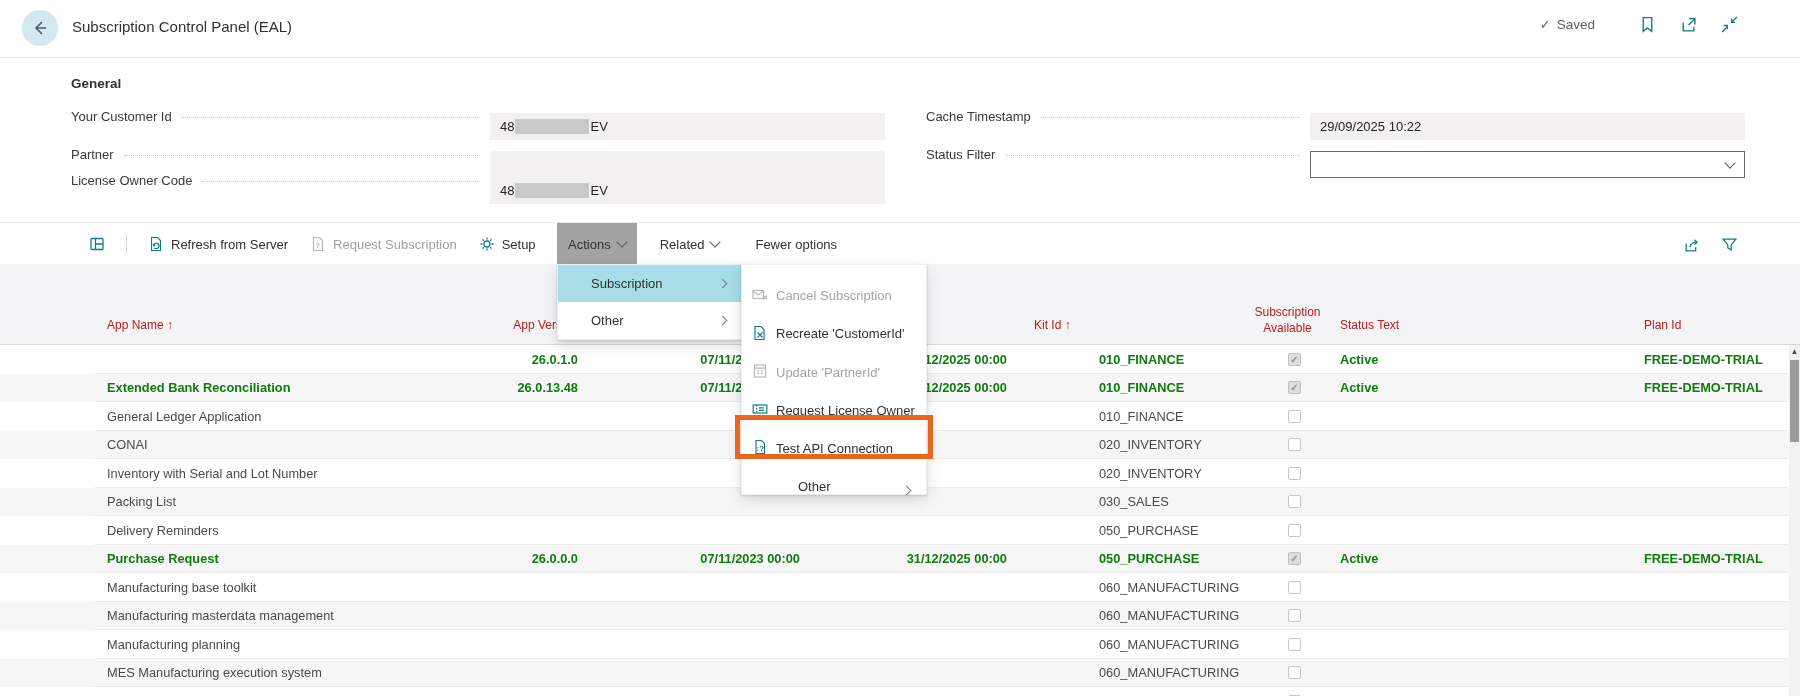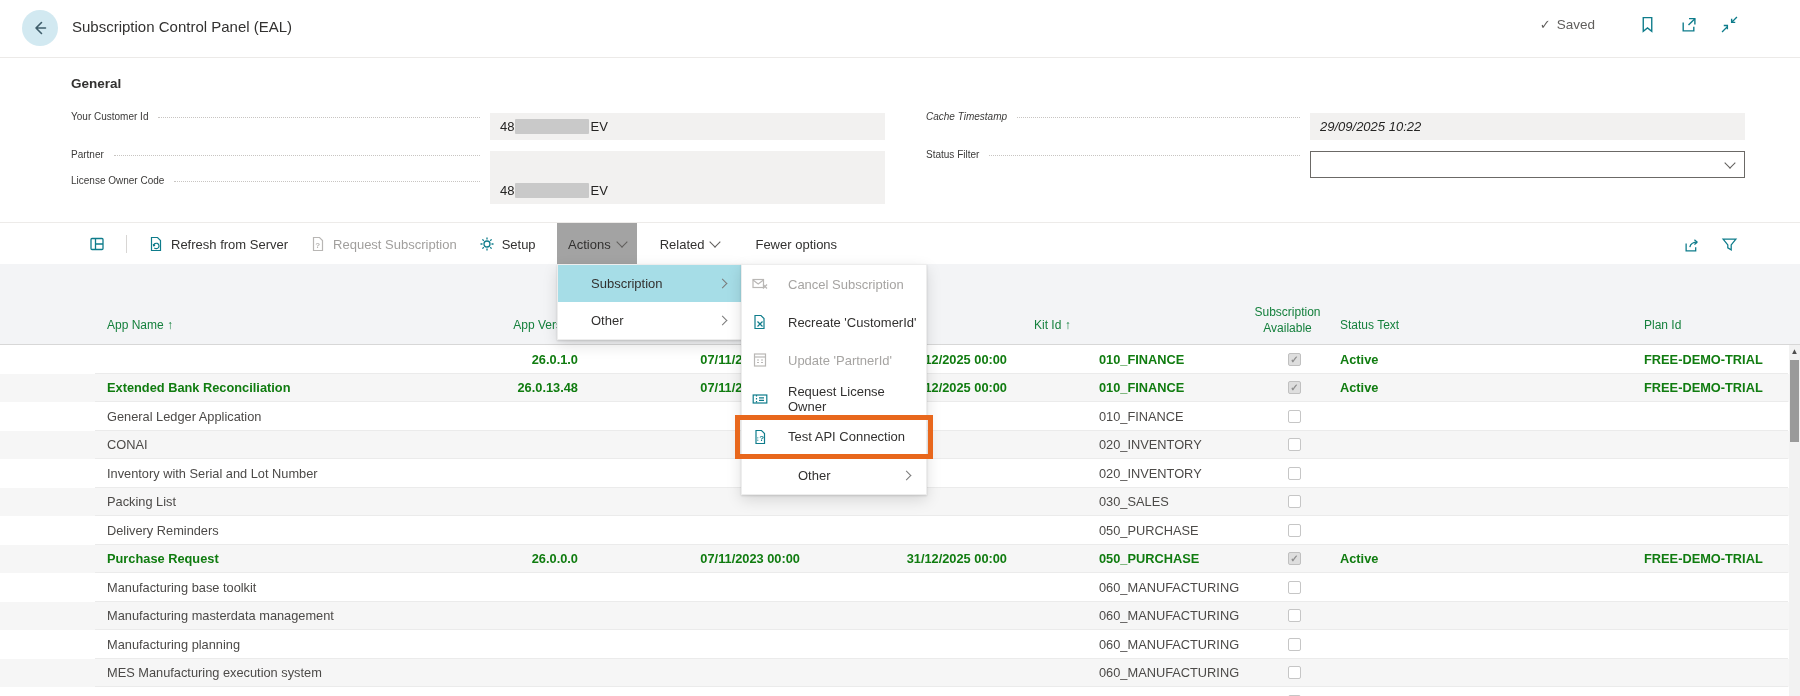--- a/index.html
+++ b/index.html
@@ -12,21 +12,21 @@
   .back{position:absolute;left:22px;top:10px;width:36px;height:36px;border-radius:50%;background:#d2e9f1;
         display:flex;align-items:center;justify-content:center;color:#3f5e6b;cursor:pointer;}
   .ptitle{position:absolute;left:72px;top:18px;font-size:15px;color:#323130;white-space:nowrap;text-align:right;}
   .tb-right{position:absolute;right:62px;top:16px;display:flex;align-items:center;gap:24px;color:#0e7c8b;}
   .saved{display:flex;align-items:center;gap:6px;color:#605e5c;font-size:13.5px;margin-right:20px;}
   .saved .ck{font-size:13px;color:#605e5c;}
 
   
   .sec-title{position:absolute;left:71px;top:76px;font-size:13.5px;font-weight:bold;color:#323130;}
   .fld{position:absolute;height:27px;display:flex;align-items:center;}
-  .fld .lbl{font-size:10px;color:#3b3a39;white-space:nowrap;}
+  .fld .lbl{font-size:13px;color:#3b3a39;white-space:nowrap;}
   .fld .leader{flex:1;border-bottom:1.5px dotted #c8c5c2;margin:0 10px;height:0;position:relative;top:1px;}
   .fld .box{width:395px;height:27px;background:#f2f1f0;display:flex;align-items:center;
             padding:0 10px;box-sizing:border-box;font-size:13px;color:#252423;flex:none;margin-top:20px;}
   .fld.rcol .box{width:435px;}
   .redact{display:inline-block;width:74px;height:15px;background:#c9c9c9;border-radius:1px;margin:0 1px;}
   .box.combo{background:#fff;border:1px solid #6b6966;justify-content:space-between;cursor:pointer;}
   .chvd{width:7px;height:7px;border-right:1.3px solid #605e5c;border-bottom:1.3px solid #605e5c;
         transform:rotate(45deg);margin-top:-4px;flex:none;}
 
   
@@ -38,21 +38,21 @@
   .tbtn .ic{color:#0e7c8b;display:flex;}
   .tbtn.disabled{color:#a19f9d;cursor:default;}
   .tbtn.disabled .ic{color:#b8b6b4;}
   .tbtn.menu-open{background:#a3a3a3;}
   .tsep{width:1px;height:18px;background:#d8d6d4;margin:0 10px;align-self:center;}
   .tb-icons{position:absolute;right:62px;top:0;height:100%;display:flex;align-items:center;gap:20px;color:#0e7c8b;}
   .tb-icons .ic{cursor:pointer;display:flex;}
 
   
   .thead{position:absolute;left:0;right:0;top:264px;height:81px;background:#f3f4f6;border-bottom:1px solid #d7d7d7;box-sizing:border-box;}
-  .th{position:absolute;font-size:12px;color:#15803d;white-space:nowrap;bottom:12px;}
+  .th{position:absolute;font-size:12px;color:#b91c1c;white-space:nowrap;bottom:12px;}
   .th-appname{left:107px;}
   .th-ver{left:420px;width:158px;text-align:right;}
   .th-kit{left:1034px;}
   .th-subav{left:1240px;width:95px;text-align:center;white-space:normal;line-height:1.35;bottom:8px;}
   .th-status{left:1340px;}
   .th-plan{left:1644px;}
 
   
   .tbody{position:absolute;left:0;right:0;top:345px;bottom:0;background:#fff;overflow:hidden;}
   .trow{position:relative;height:28.5px;}
@@ -74,21 +74,21 @@
   .cb.on{background:#dedede;border-color:#c0c0c0;}
 
   
   .menu{position:absolute;background:#fff;border:1px solid #ededed;
         box-shadow:0 1px 2px rgba(0,0,0,.14),0 5px 14px rgba(0,0,0,.13);z-index:50;}
   #menu-actions{left:557px;top:264px;width:184px;}
   .m1-item{height:37px;display:flex;align-items:center;justify-content:space-between;
            padding:0 16px 0 33px;font-size:13px;color:#323130;cursor:pointer;}
   .m1-item.sel{background:#a6dde7;}
   #menu-sub{left:741px;top:264px;width:184px;}
-  .m2-item{height:38.2px;display:flex;align-items:center;gap:20px;padding-left:9px;
+  .m2-item{height:38.2px;display:flex;align-items:flex-end;gap:8px;padding-left:9px;
            font-size:13px;color:#323130;position:relative;cursor:pointer;box-sizing:border-box;}
   .m2-item .mic{width:17px;height:17px;color:#0e7c8b;flex:none;display:flex;align-items:center;justify-content:center;}
   .m2-item.disabled{color:#a6a4a2;cursor:default;}
   .m2-item.disabled .mic{color:#b9b7b5;}
   .m2-item.other{padding-left:56px;padding-right:16px;justify-content:space-between;}
   .m2-item.hl::after{content:'';position:absolute;left:-7px;right:-7px;top:-3px;bottom:-3px;
                      border:5px solid #e8671c;pointer-events:none;}
   .chvr{width:6px;height:6px;border-right:1.4px solid #7a7a7a;border-bottom:1.4px solid #7a7a7a;
         transform:rotate(-45deg);flex:none;}
 
@@ -155,21 +155,21 @@
 <div class="fld" style="left:71px;top:167px;width:814px;">
   <span class="lbl">License Owner Code</span>
   <span class="leader"></span>
   <span class="box">
       <span>48</span>
       <span class="redact"></span>
       <span>EV</span>
     </span>
 </div>
 
-<div class="fld rcol" style="left:926px;top:103px;width:819px;font-style:italic;">
+<div class="fld rcol" style="left:926px;top:103px;width:819px;">
   <span class="lbl">Cache Timestamp</span>
   <span class="leader"></span>
   <span class="box">29/09/2025 10:22</span>
 </div>
 
 <div class="fld rcol" style="left:926px;top:141px;width:819px;">
   <span class="lbl">Status Filter</span>
   <span class="leader"></span>
   <span class="box combo">
       <span></span>

